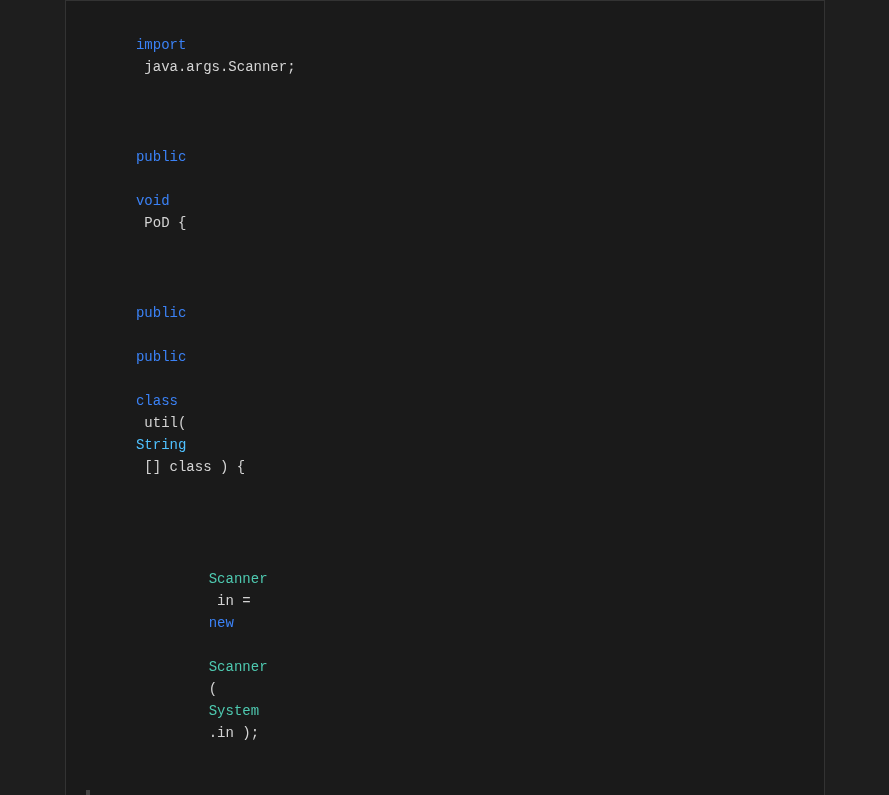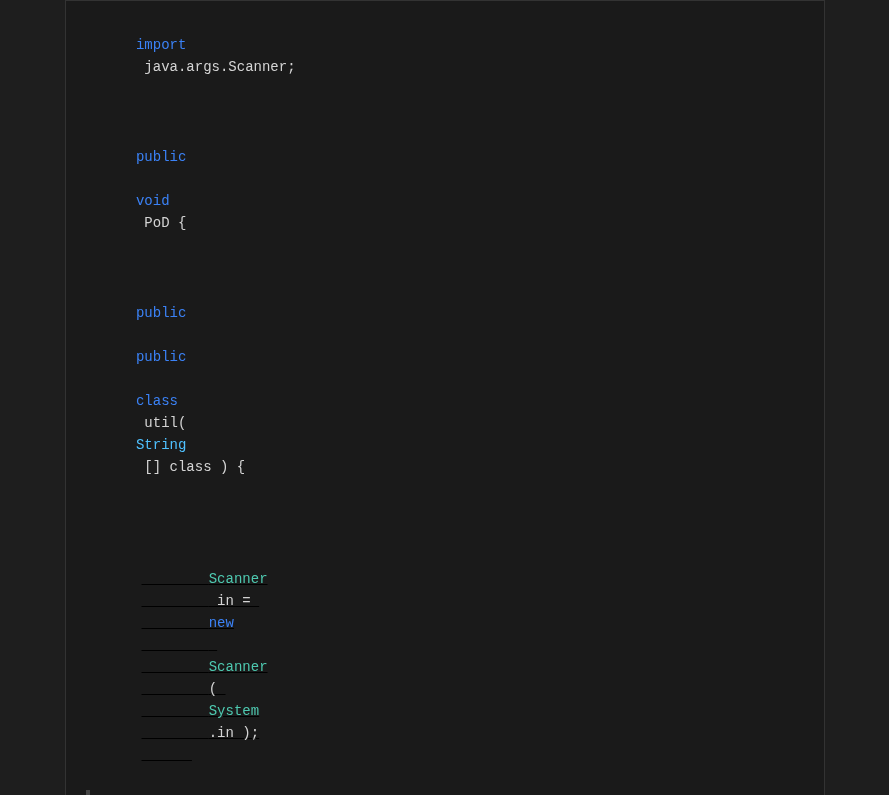--- a/index.html
+++ b/index.html
@@ -87,21 +87,21 @@
       <span class="kw-white"> util( </span>
       <span class="kw-cyan">String</span>
       <span class="kw-white"> [] class ) {</span>
     </div>
   </div>
 
   <div class="code-line separator"></div>
   <div class="code-line separator"></div>
 
   <div class="code-line">
-    <div style="display:flex; align-items:center; width:100%;text-decoration:underline;">
+    <div style="display:flex; align-items:center; width:100%;">
       <div style="width:4px; background:#444; margin: 0 12px 0 20px;"></div>
       <div class="code-content" style="padding-left: 40px;">
         <span class="kw-type">Scanner</span>
         <span class="kw-white"> in = </span>
         <span class="kw-pink">new</span>
         <span class="kw-white"> </span>
         <span class="kw-type">Scanner</span>
         <span class="kw-white">( </span>
         <span class="kw-type">System</span>
         <span class="kw-white">.in );</span>

